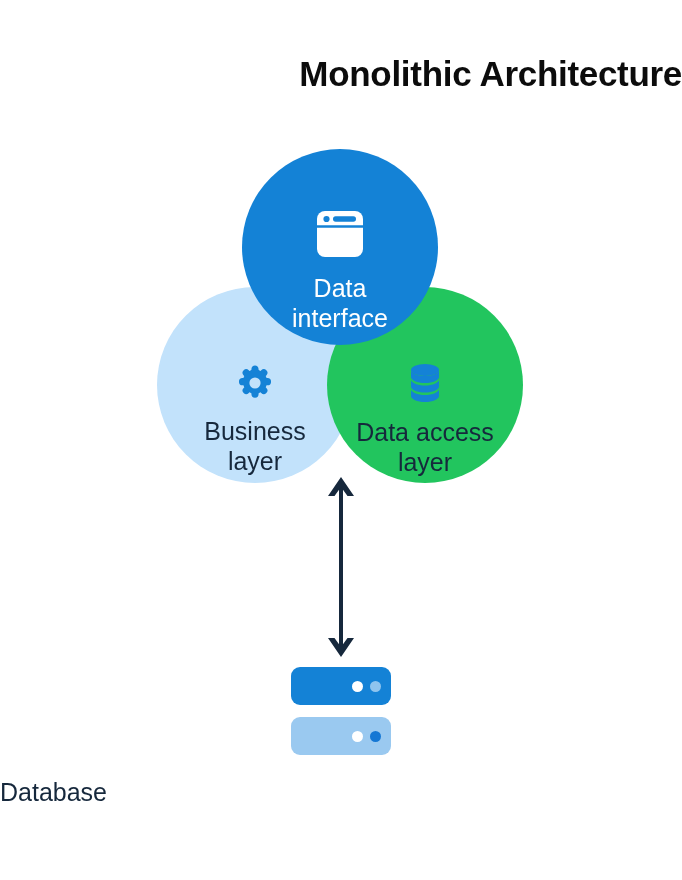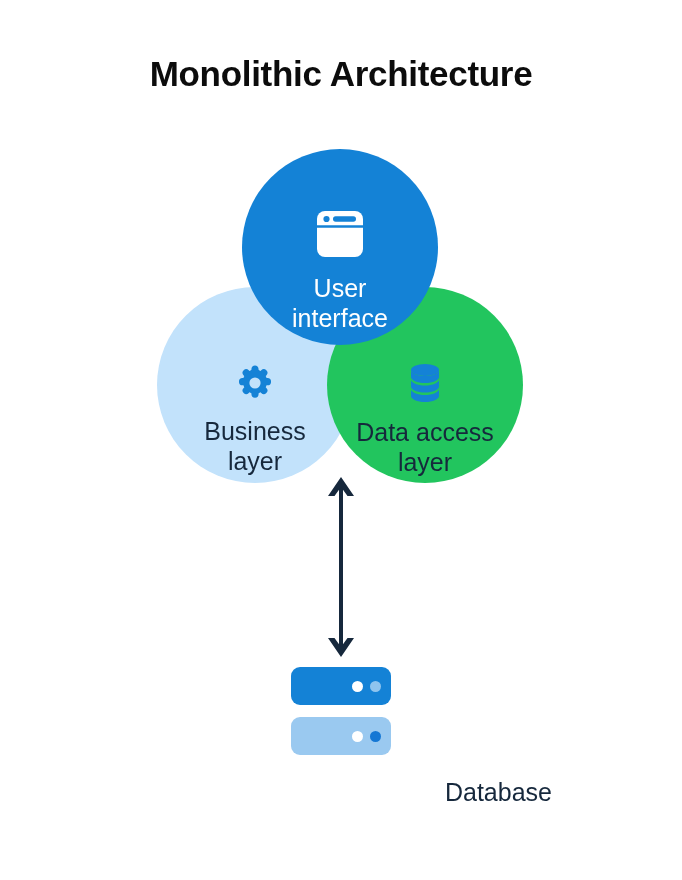--- a/index.html
+++ b/index.html
@@ -22,21 +22,21 @@
     top: 0;
     width: 682px;
     height: 880px;
   }
 
   .page-title {
     position: absolute;
     left: 0;
     top: 54px;
     width: 682px;
-    text-align: center;
+    text-align: right;
     font-size: 35px;
     font-weight: bold;
     letter-spacing: -0.3px;
     color: #0c0c0c;
     font-family: "Liberation Sans", sans-serif;
   }
 
   .node {
     position: absolute;
     border-radius: 50%;
@@ -138,21 +138,21 @@
   .db-bar-top .db-dot-1 { background: #ffffff; }
   .db-bar-top .db-dot-2 { background: #8fc4ee; }
   .db-bar-bottom .db-dot-1 { background: #ffffff; }
   .db-bar-bottom .db-dot-2 { background: #1577d4; }
 
   .db-caption {
     position: absolute;
     left: 0;
     top: 777px;
     width: 552px;
-    text-align: right;
+    text-align: left;
     font-size: 25px;
     line-height: 30px;
     color: #16283c;
     font-family: "Liberation Sans", sans-serif;
   }
 </style>
 </head>
 <body>
 
 <div id="diagram">
@@ -194,21 +194,21 @@
   <div class="node node-ui">
     <div class="node-inner">
       <span class="node-icon">
         <svg width="52" height="50" viewBox="0 0 52 50" aria-hidden="true">
           <rect x="3" y="2" width="46" height="46" rx="8" ry="8" fill="#ffffff"></rect>
           <line x1="3" y1="17.5" x2="49" y2="17.5" stroke="#1482d6" stroke-width="2.6"></line>
           <circle cx="12.5" cy="10" r="3.1" fill="#1482d6"></circle>
           <rect x="19" y="7.3" width="23" height="5.4" rx="2.7" ry="2.7" fill="#1482d6"></rect>
         </svg>
       </span>
-      <div class="node-label">User
+      <div class="node-label">Data
 interface</div>
     </div>
   </div>
 
   <div class="arrow">
     <svg width="46" height="182" viewBox="0 0 46 182" aria-hidden="true">
       <line x1="23" y1="10" x2="23" y2="172" stroke="#16283c" stroke-width="4"></line>
       <polygon points="23,1 36,20 29.5,20 23,11 16.5,20 10,20" fill="#16283c"></polygon>
       <polygon points="23,181 36,162 29.5,162 23,171 16.5,162 10,162" fill="#16283c"></polygon>
     </svg>

